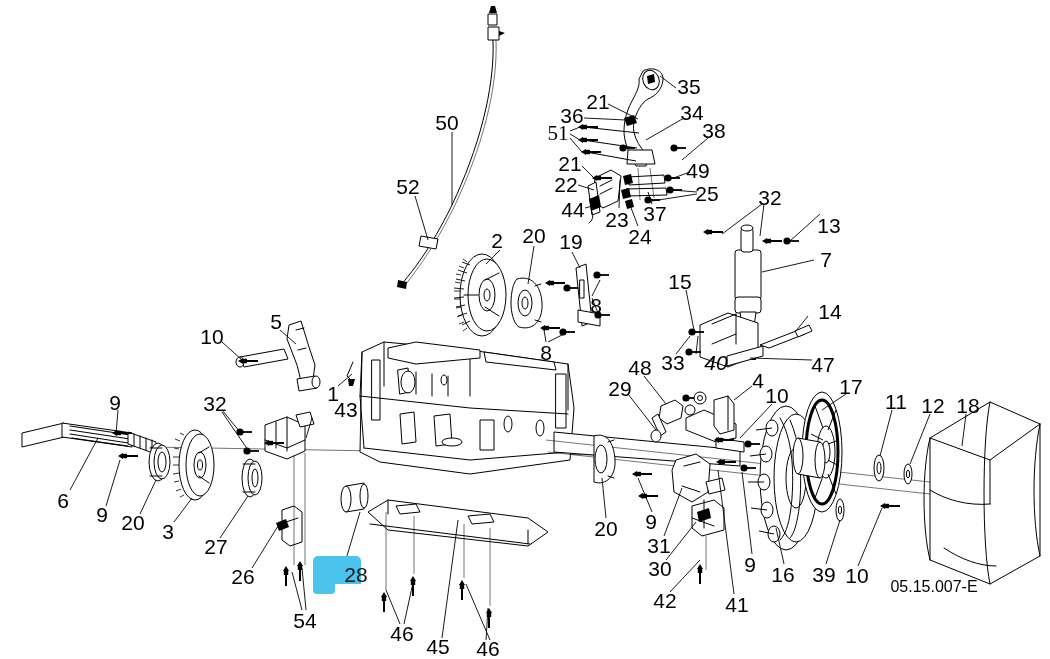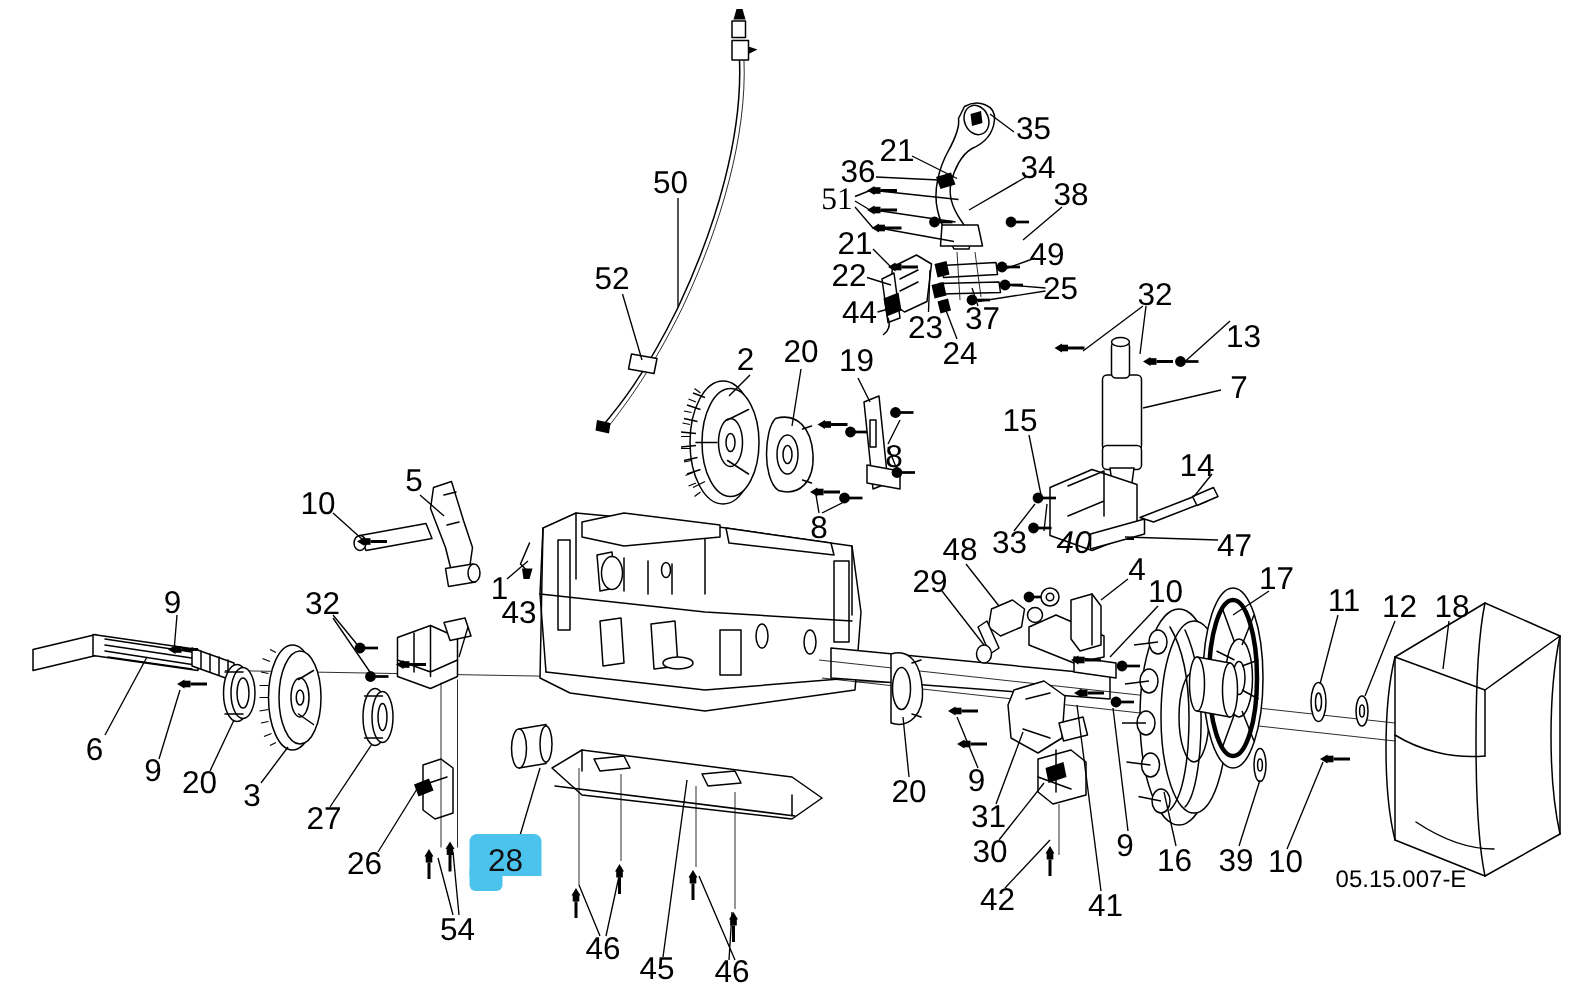--- a/index.html
+++ b/index.html
@@ -442,21 +442,21 @@
       <div class="lbl" style="left: 566px; top: 184px;">22</div>
       <div class="lbl" style="left: 707px; top: 193px;">25</div>
       <div class="lbl" style="left: 573px; top: 209px;">44</div>
       <div class="lbl" style="left: 617px; top: 219px;">23</div>
       <div class="lbl" style="left: 655px; top: 213px;">37</div>
       <div class="lbl" style="left: 640px; top: 236px;">24</div>
       <div class="lbl" style="left: 770px; top: 197px;">32</div>
       <div class="lbl" style="left: 829px; top: 209px; margin-top: 16px;">13</div>
       <div class="lbl" style="left: 826px; top: 259px;">7</div>
       <div class="lbl" style="left: 680px; top: 281px;">15</div>
-      <div class="lbl" style="left: 798px; top: 311px;">14</div>
+      <div class="lbl" style="left: 830px; top: 311px;">14</div>
       <div class="lbl" style="left: 673px; top: 362px; text-align: center;">33</div>
       <div class="lbl" style="left: 716px; top: 362px; font-style: italic;">40</div>
       <div class="lbl" style="left: 823px; top: 364px;">47</div>
       <div class="lbl" style="left: 497px; top: 240px;">2</div>
       <div class="lbl" style="left: 534px; top: 235px;">20</div>
       <div class="lbl" style="left: 571px; top: 241px;">19</div>
       <div class="lbl" style="left: 596px; top: 305px;">8</div>
       <div class="lbl" style="left: 546px; top: 352px;">8</div>
       <div class="lbl" style="left: 212px; top: 336px;">10</div>
       <div class="lbl" style="left: 276px; top: 321px;">5</div>
@@ -464,21 +464,21 @@
       <div class="lbl" style="left: 115px; top: 402px;">9</div>
       <div class="lbl" style="left: 215px; top: 403px;">32</div>
       <div class="lbl" style="left: 310px; top: 409px; margin-left: 36px;">43</div>
       <div class="lbl" style="left: 63px; top: 500px;">6</div>
       <div class="lbl" style="left: 102px; top: 514px;">9</div>
       <div class="lbl" style="left: 133px; top: 522px;">20</div>
       <div class="lbl" style="left: 168px; top: 531px;">3</div>
       <div class="lbl" style="left: 216px; top: 546px;">27</div>
       <div class="lbl" style="left: 243px; top: 576px;">26</div>
       <div class="lbl" style="left: 305px; top: 620px;">54</div>
-      <div class="lbl hl" style="left: 337px; top: 574px; text-align: center;">28</div>
+      <div class="lbl hl" style="left: 356px; top: 574px; text-align: center;">28</div>
       <div class="lbl" style="left: 402px; top: 633px;">46</div>
       <div class="lbl" style="left: 438px; top: 646px;">45</div>
       <div class="lbl" style="left: 488px; top: 648px;">46</div>
       <div class="lbl" style="left: 640px; top: 367px;">48</div>
       <div class="lbl" style="left: 620px; top: 388px; text-align: right;">29</div>
       <div class="lbl" style="left: 758px; top: 380px;">4</div>
       <div class="lbl" style="left: 777px; top: 395px;">10</div>
       <div class="lbl" style="left: 851px; top: 386px;">17</div>
       <div class="lbl" style="left: 896px; top: 401px; text-align: right;">11</div>
       <div class="lbl" style="left: 933px; top: 405px;">12</div>

